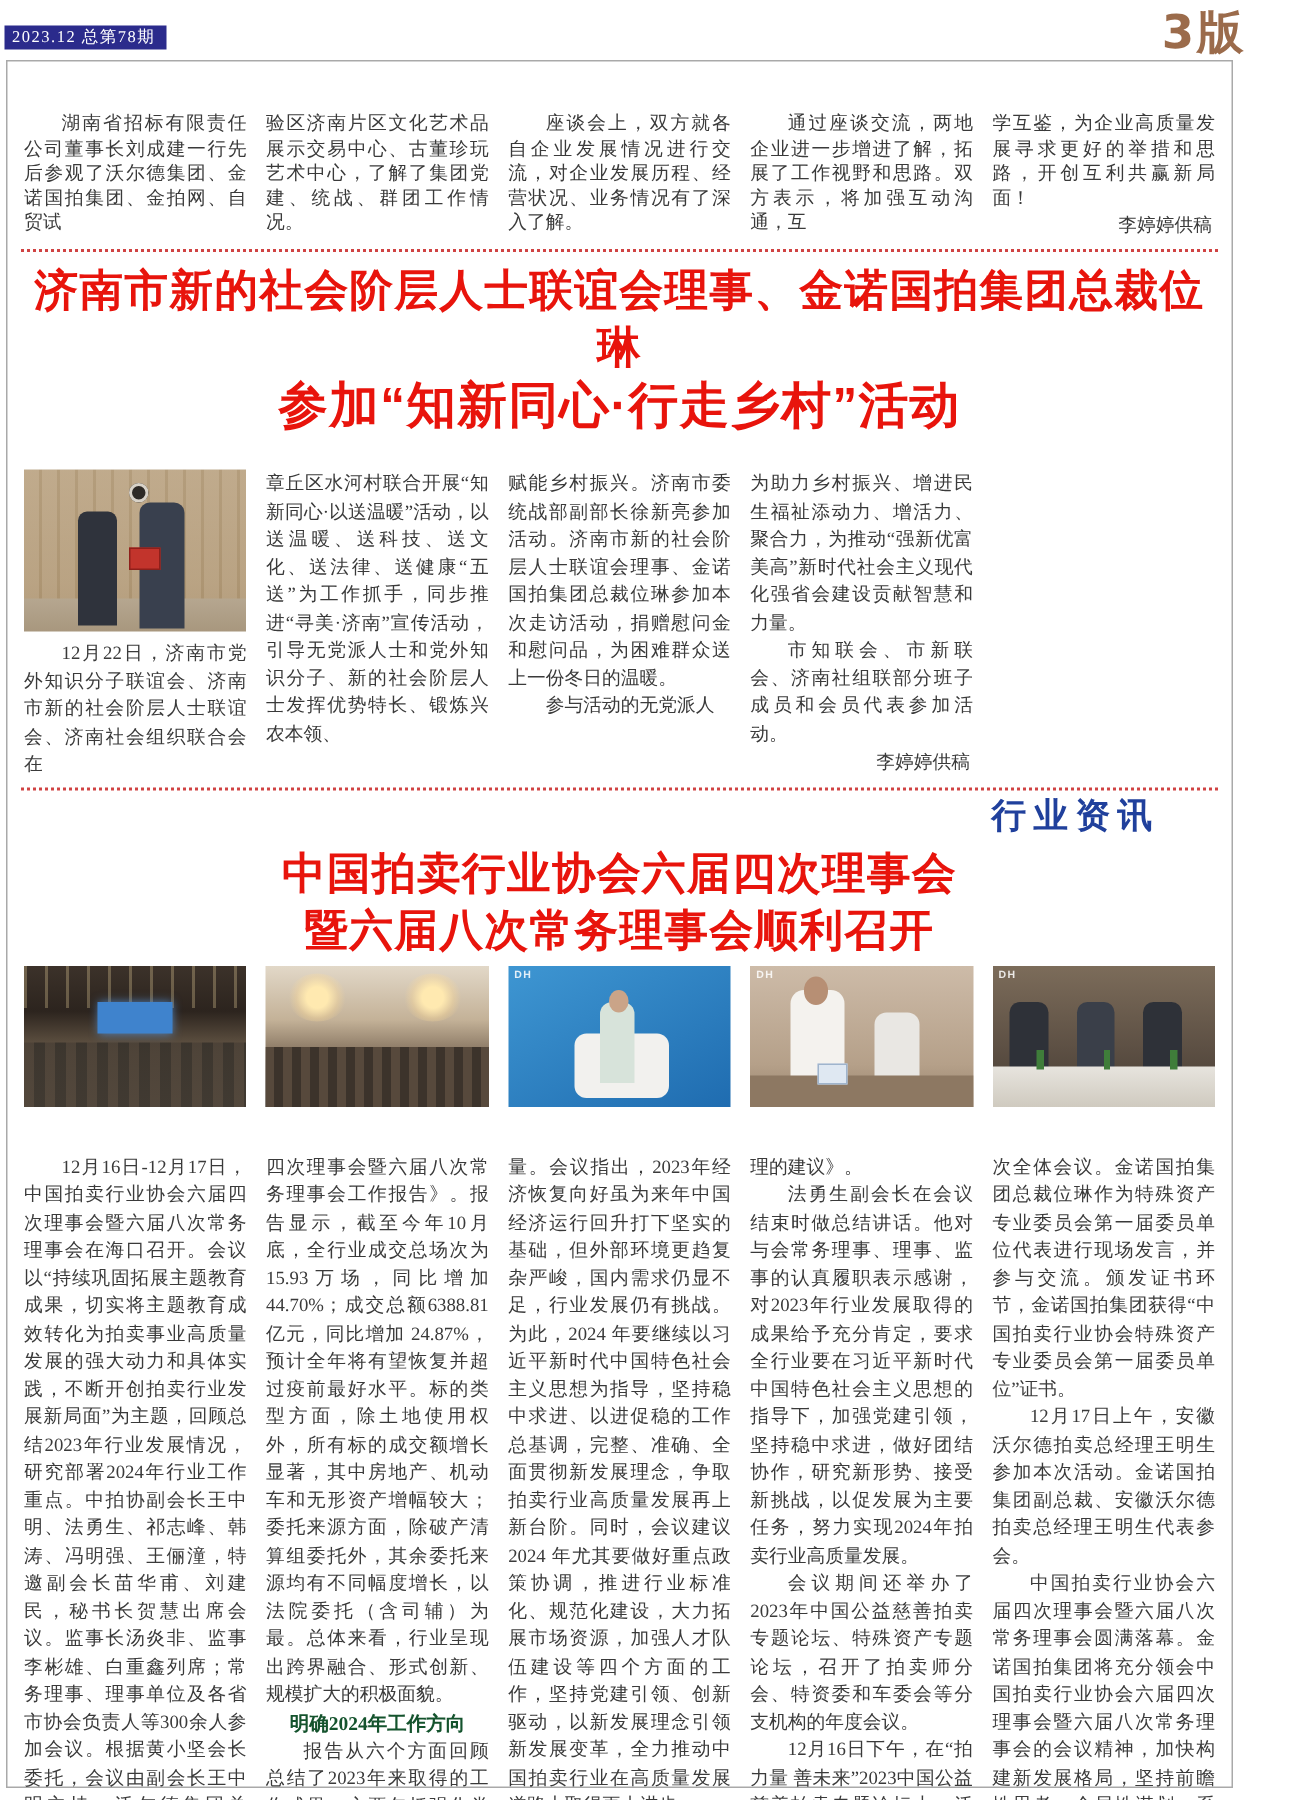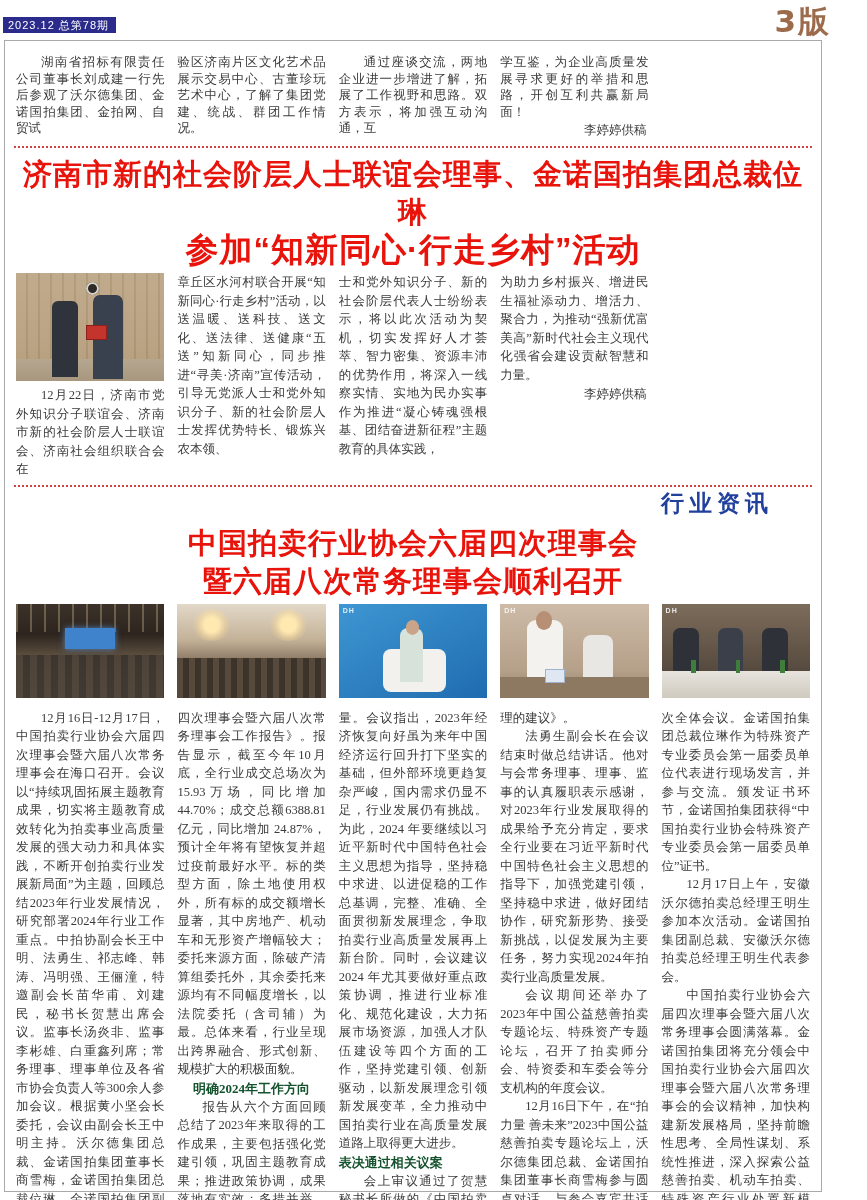--- a/index.html
+++ b/index.html
@@ -4,21 +4,21 @@
 <style>
   html,body{margin:0;padding:0;}
   body{
     width:867px;height:1200px;position:relative;background:#ffffff;
     font-family:"Liberation Serif","DejaVu Serif",serif;
     color:#3a3a3a;overflow:hidden;
   }
   
   .issue-tag{
     position:absolute;left:3px;top:17px;background:#2b2b8c;color:#ffffff;
-    font-family:Liberation Sans, sans-serif;
+    font-family:Liberation Serif, serif;
     font-size:11px;line-height:14px;padding:1px 7px 1px 5px;letter-spacing:1px;
   }
   .page-num{
     position:absolute;right:36px;top:1px;color:#9b6b4b;
     font-family:"DejaVu Sans","Liberation Sans",sans-serif;
     font-size:31px;font-weight:900;letter-spacing:2px;text-align:center;
   }
   
   .frame{
     position:absolute;left:4px;top:40px;width:818px;height:1152px;
@@ -86,37 +86,40 @@
   .ph-speak .table{position:absolute;inset:78% 0 0 0;background:#8d7862;}
   .ph-speak .card{position:absolute;left:30%;top:70%;width:12%;height:12%;background:#dfe8f2;border:1px solid #9fb4cc;}
   
   .ph-row{background:linear-gradient(#7c6c5a,#5d5044 58%,#463c33);}
   .ph-row .f1,.ph-row .f2,.ph-row .f3{position:absolute;top:26%;width:17%;height:50%;border-radius:7px 7px 0 0;background:#2e3138;}
   .ph-row .f1{left:8%;} .ph-row .f2{left:38%;background:#3a3f49;} .ph-row .f3{left:68%;}
   .ph-row .table{position:absolute;inset:72% 0 0 0;background:linear-gradient(#e7e4de,#cfcabf);}
   .ph-row .b1,.ph-row .b2,.ph-row .b3{position:absolute;top:60%;width:3%;height:14%;background:#3f7d3a;}
   .ph-row .b1{left:20%;} .ph-row .b2{left:50%;} .ph-row .b3{left:80%;}
   
-  .col{min-width:0;}
+  .col{min-width:0;margin-top:20px;}
   .sectC-photos{margin-top:3px;}
 </style>
 </head>
 <body>
 
 <div class="issue-tag">2023.12 总第78期</div>
 <div class="page-num">3版</div>
 
 <div class="frame">
 
   <div class="grid5 sectA">
     <div class="col">
         <p class="para indent">湖南省招标有限责任公司董事长刘成建一行先后参观了沃尔德集团、金诺国拍集团、金拍网、自贸试</p>
       </div>
     <div class="col">
         <p class="para">验区济南片区文化艺术品展示交易中心、古董珍玩艺术中心，了解了集团党建、统战、群团工作情况。</p>
+      </div>
+    <div class="col">
+        <p class="para indent">座谈会上，双方就各自企业发展情况进行交流，对企业发展历程、经营状况、业务情况有了深入了解。</p>
       </div>
     <div class="col">
         <p class="para indent">通过座谈交流，两地企业进一步增进了解，拓展了工作视野和思路。双方表示，将加强互动沟通，互</p>
       </div>
     <div class="col">
         <p class="para">学互鉴，为企业高质量发展寻求更好的举措和思路，开创互利共赢新局面！</p>
         <div class="byline">李婷婷供稿</div>
       </div>
   </div>
 
@@ -134,27 +137,29 @@
         <div class="clock"></div>
         <div class="fig1"></div>
         <div class="fig2"></div>
         <div class="cert"></div>
       </div>
       <div>
           <p class="para indent">12月22日，济南市党外知识分子联谊会、济南市新的社会阶层人士联谊会、济南社会组织联合会在</p>
         </div>
     </div>
     <div class="col">
-        <p class="para">章丘区水河村联合开展“知新同心·行走乡村”活动，以送温暖、送科技、送文化、送法律、送健康“五送”知新同心，同步推进“寻美·济南”宣传活动，引导无党派人士和党外知识分子、新的社会阶层人士发挥优势特长、锻炼兴农本领、</p>
-      </div>
-    <div class="col">
-        <p class="para">士和党外知识分子、新的社会阶层代表人士纷纷表示，将以此次活动为契机，切实发挥好人才荟萃、智力密集、资源丰沛的优势作用，将深入一线察实情、实地为民办实事作为推进“凝心铸魂强根基、团结奋进新征程”主题教育的具体实践，</p>
+        <p class="para">章丘区水河村联合开展“知新同心·以送温暖”活动，以送温暖、送科技、送文化、送法律、送健康“五送”为工作抓手，同步推进“寻美·济南”宣传活动，引导无党派人士和党外知识分子、新的社会阶层人士发挥优势特长、锻炼兴农本领、</p>
+      </div>
+    <div class="col">
+        <p class="para">赋能乡村振兴。济南市委统战部副部长徐新亮参加活动。济南市新的社会阶层人士联谊会理事、金诺国拍集团总裁位琳参加本次走访活动，捐赠慰问金和慰问品，为困难群众送上一份冬日的温暖。</p>
+        <p class="para indent">参与活动的无党派人</p>
       </div>
     <div class="col">
         <p class="para">为助力乡村振兴、增进民生福祉添动力、增活力、聚合力，为推动“强新优富美高”新时代社会主义现代化强省会建设贡献智慧和力量。</p>
+        <p class="para indent">市知联会、市新联会、济南社组联部分班子成员和会员代表参加活动。</p>
         <div class="byline">李婷婷供稿</div>
       </div>
   </div>
 
   <div class="dotline"></div>
 
   <div class="section-label">行业资讯</div>
 
   <div class="headline">
     <div>中国拍卖行业协会六届四次理事会</div>

